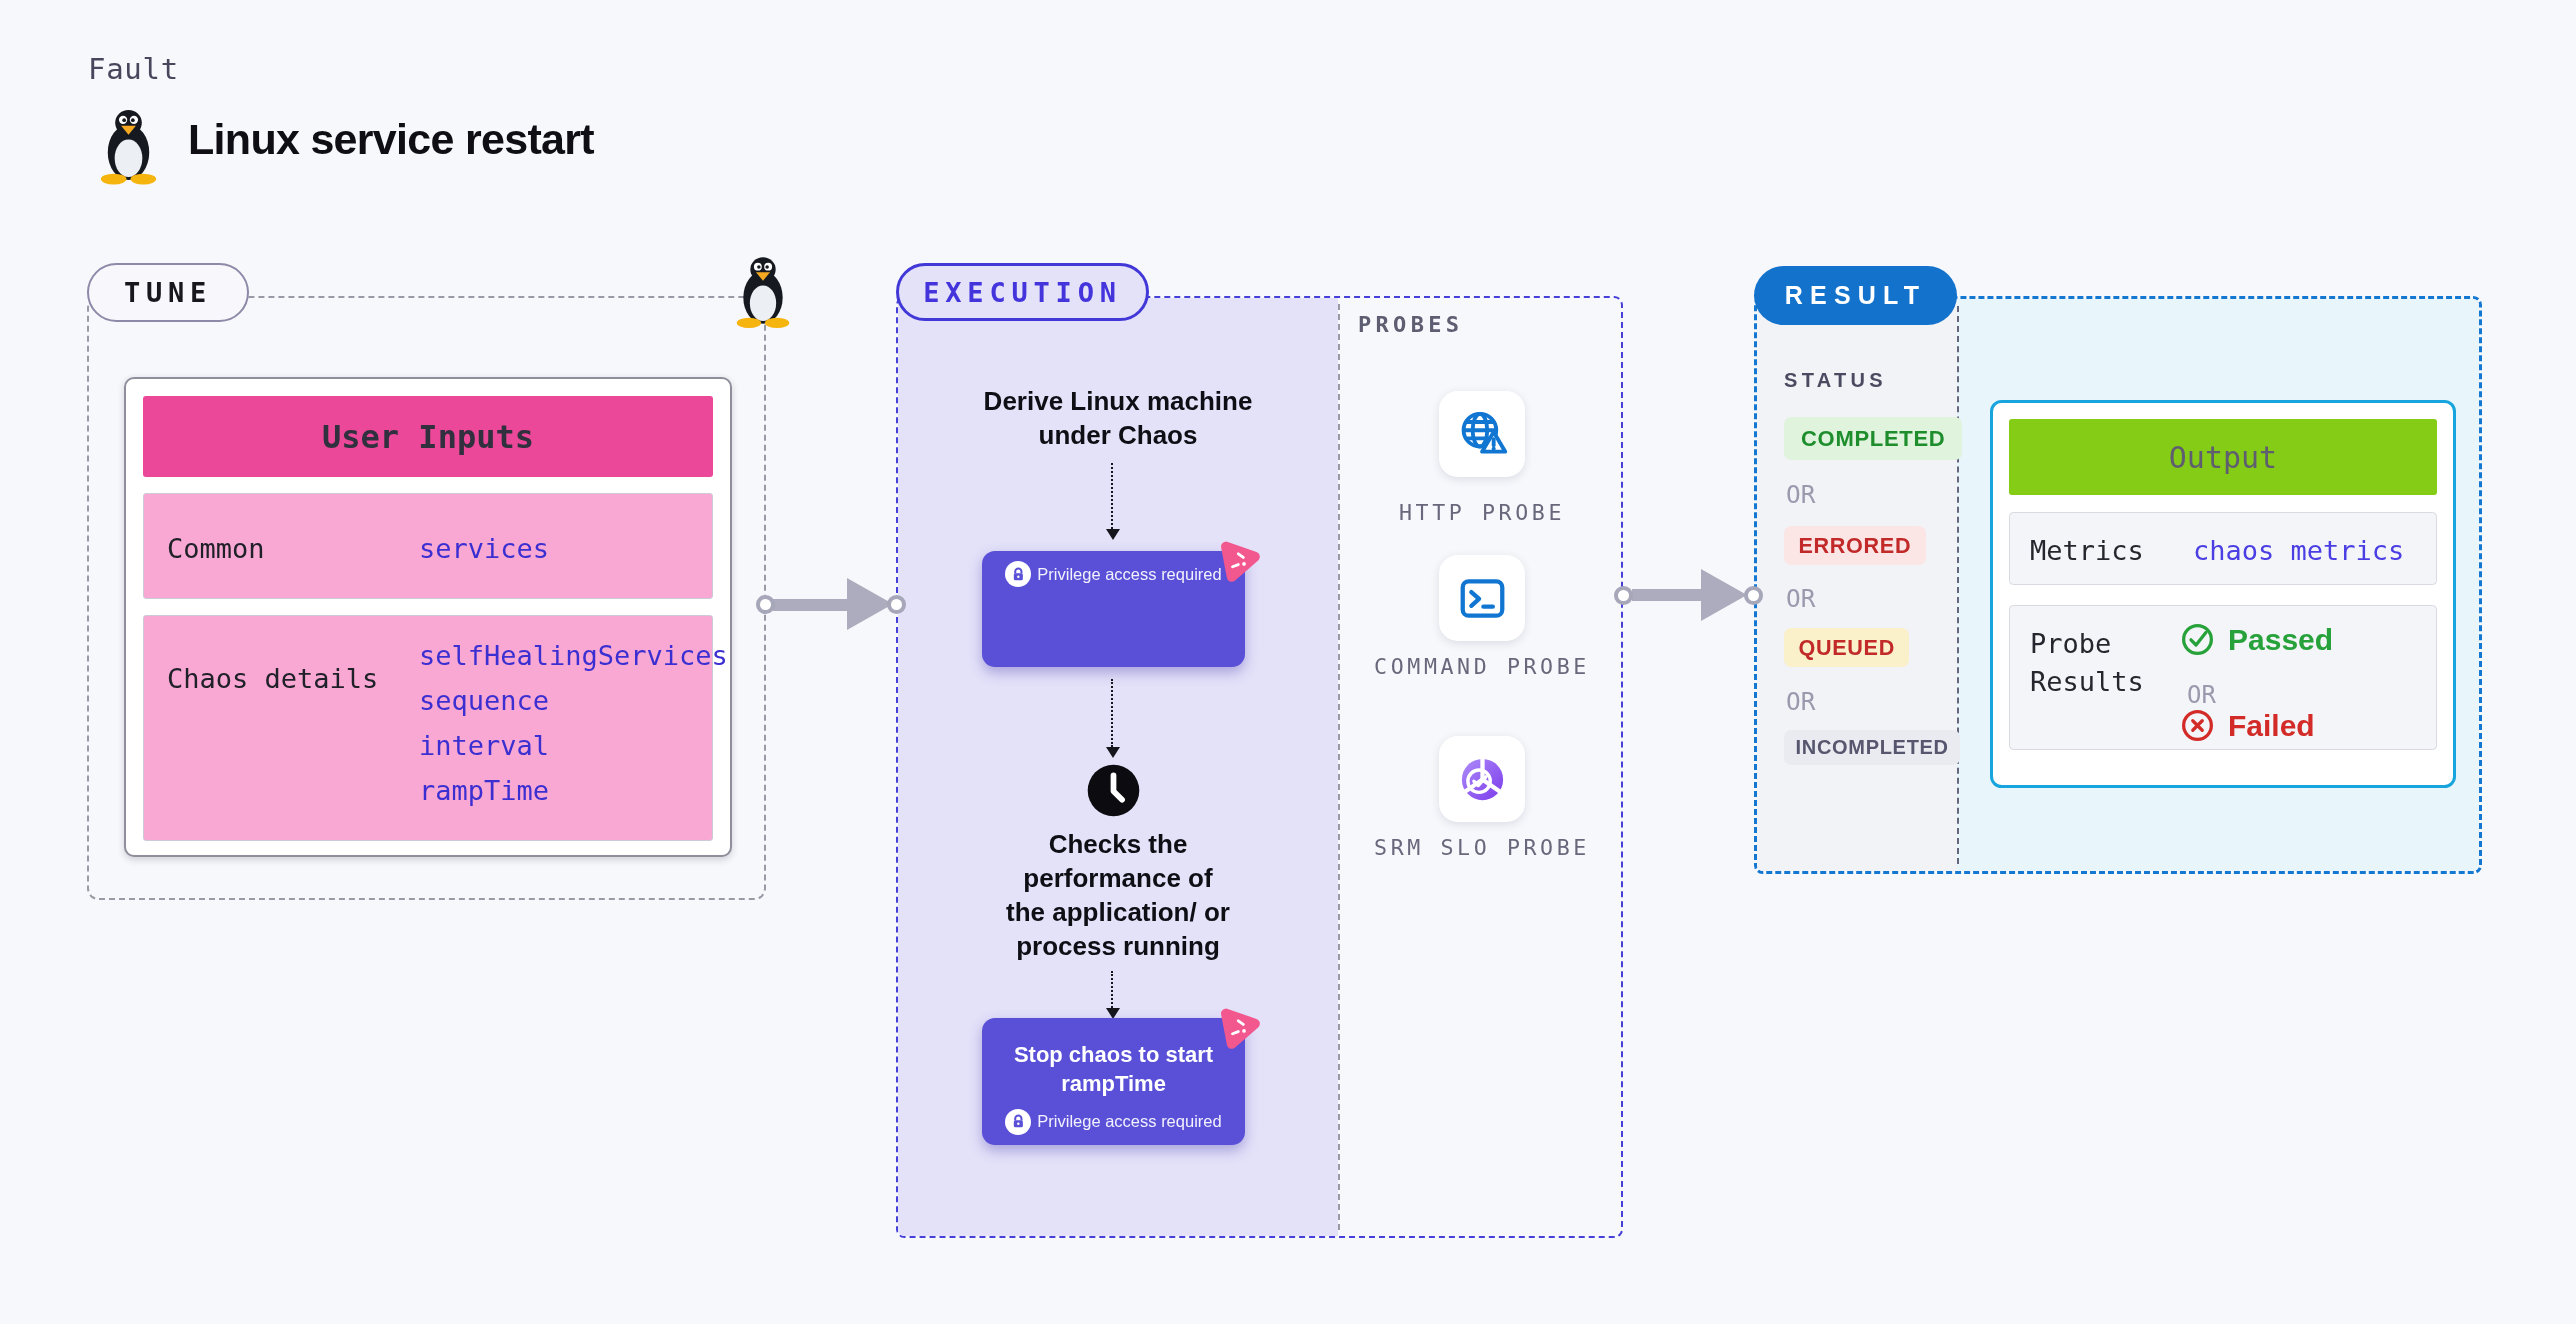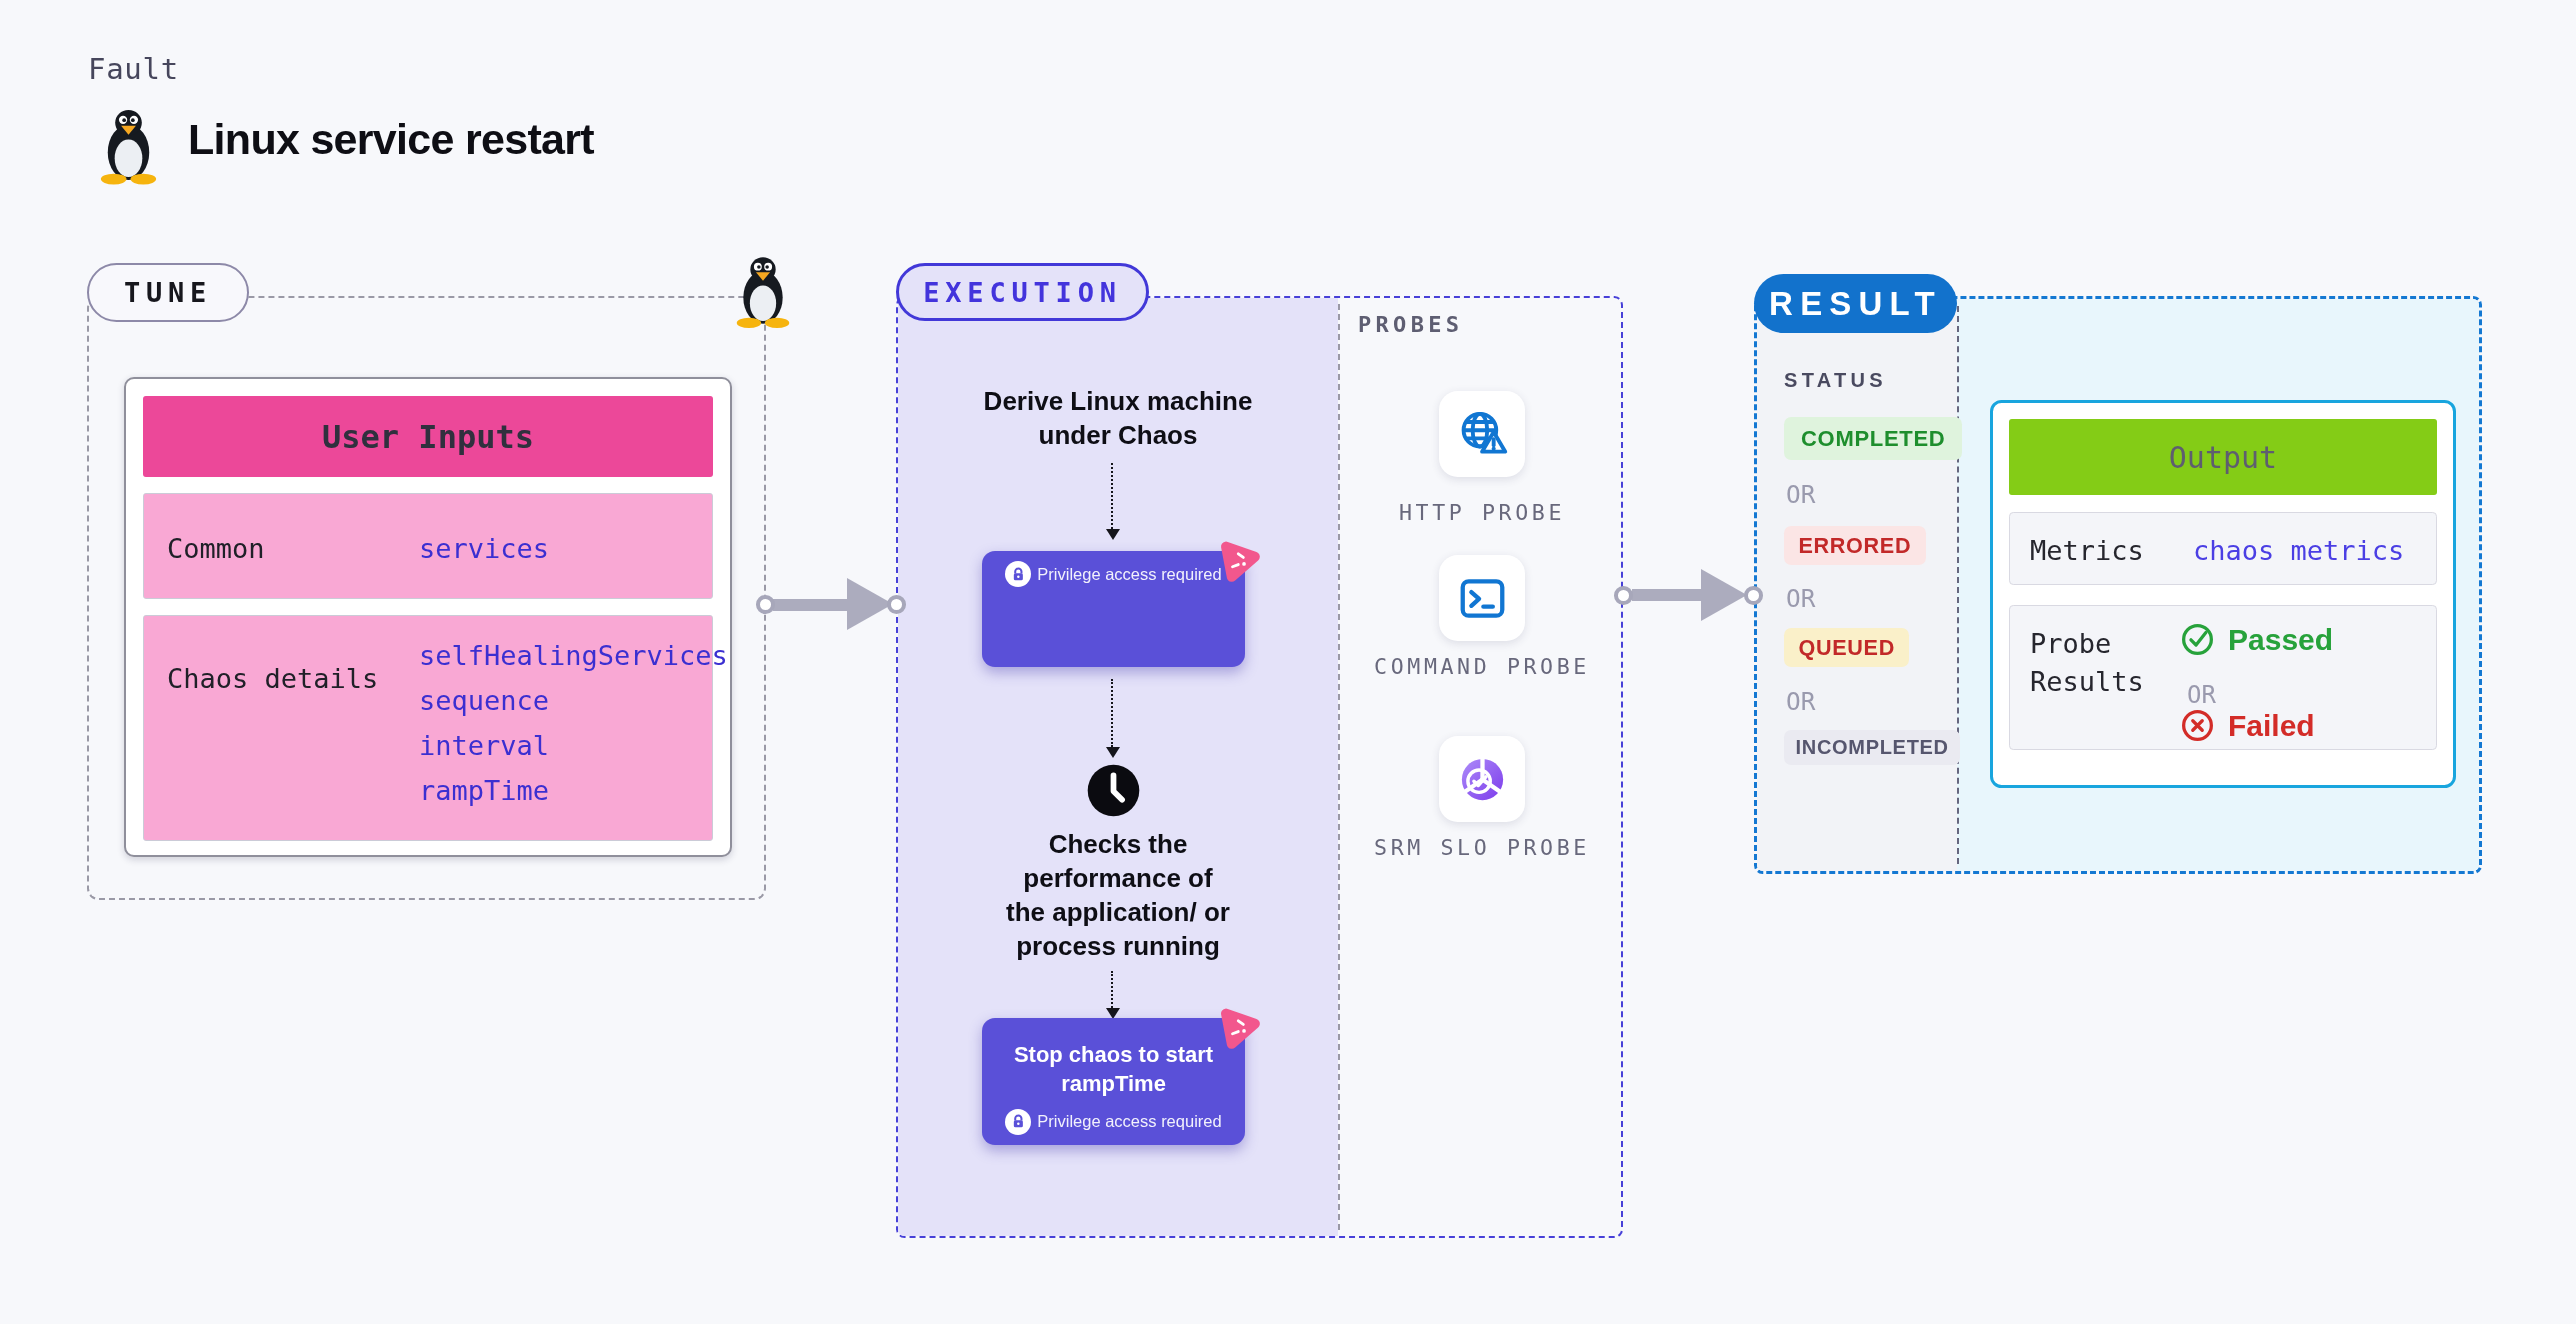--- a/index.html
+++ b/index.html
@@ -68,21 +68,21 @@
                 box-shadow:0 2.9px 8.6px rgba(50,50,90,.12); display:flex; align-items:center; justify-content:center; }
   .probe-label { position:absolute; left:476px; width:216px; text-align:center; font:400 21.6px "DejaVu Sans Mono",monospace;
                  color:#68687C; letter-spacing:3.6px; line-height:30px; }
 
   
   .result-wrap { left:1754px; top:296px; width:728px; height:578px; border:3.6px dashed #1478D2; border-radius:8.6px; }
   .status-col { position:absolute; left:0; top:0; width:200px; height:100%; background:#F2F3F7; border-radius:5.8px 0 0 5.8px; }
   .output-col { position:absolute; left:200px; top:0; right:0; bottom:0; background:#E8F6FC; border-radius:0 5.8px 5.8px 0; }
   .result-sep { position:absolute; left:200px; top:7.2px; bottom:7.2px; width:0; border-left:2.2px dashed #66667E; }
   .result-pill { left:1754px; top:266px; width:203px; height:59px; background:#1272CC;
-                 font-weight:bold; font-size:33px; color:#FFFFFF; letter-spacing:7.2px;margin-top:8px; }
+                 font-weight:bold; font-size:25px; color:#FFFFFF; letter-spacing:7.2px; }
   .status-title { position:absolute; left:27px; top:70px; font-weight:bold; font-size:20px; color:#4A4A60; letter-spacing:4.3px; }
   .badge { position:absolute; left:27px; display:inline-block; font-weight:bold; border-radius:7.2px; letter-spacing:0.7px; }
   .badge-completed { top:118px; background:#DFF3DD; color:#1E8E2D; font-size:22px; padding:8.6px 17px; }
   .badge-errored   { top:227px; background:#FBE5E5; color:#C22929; font-size:21.6px; padding:6.5px 14.4px; }
   .badge-queued    { top:329px; background:#FAF0C9; color:#C22929; font-size:21.6px; padding:6.5px 14.4px; }
   .badge-incompleted { top:431px; background:#EAEAF1; color:#56566E; font-size:20px; padding:5.8px 11.5px; }
   .or-sep { position:absolute; left:29px; font:500 24.4px "DejaVu Sans Mono",monospace; color:#9A9AAE; }
   .or-1 { top:181px; } .or-2 { top:285px; } .or-3 { top:388px; }
 
   .output-card { position:absolute; left:233px; top:101px; width:466px; height:388px; background:#FFFFFF;

